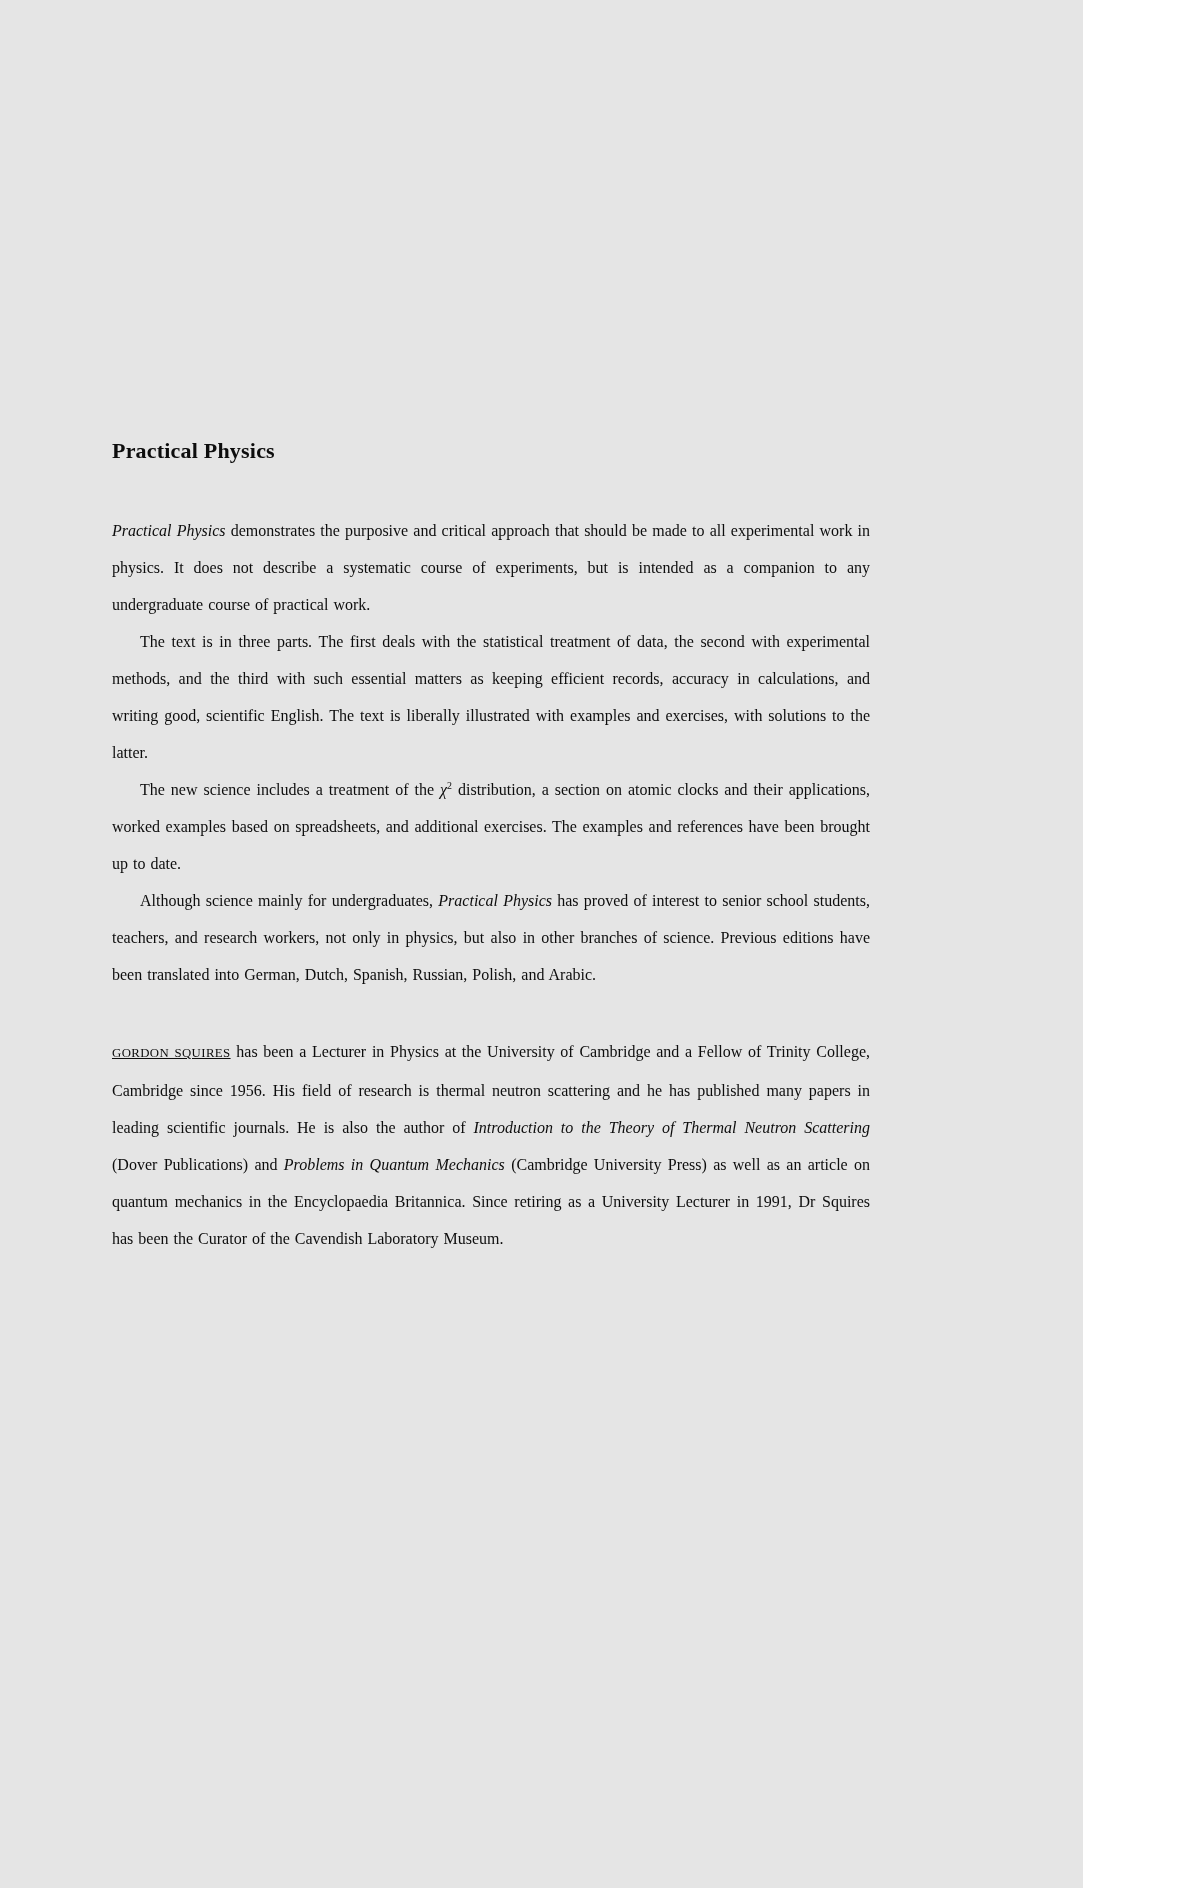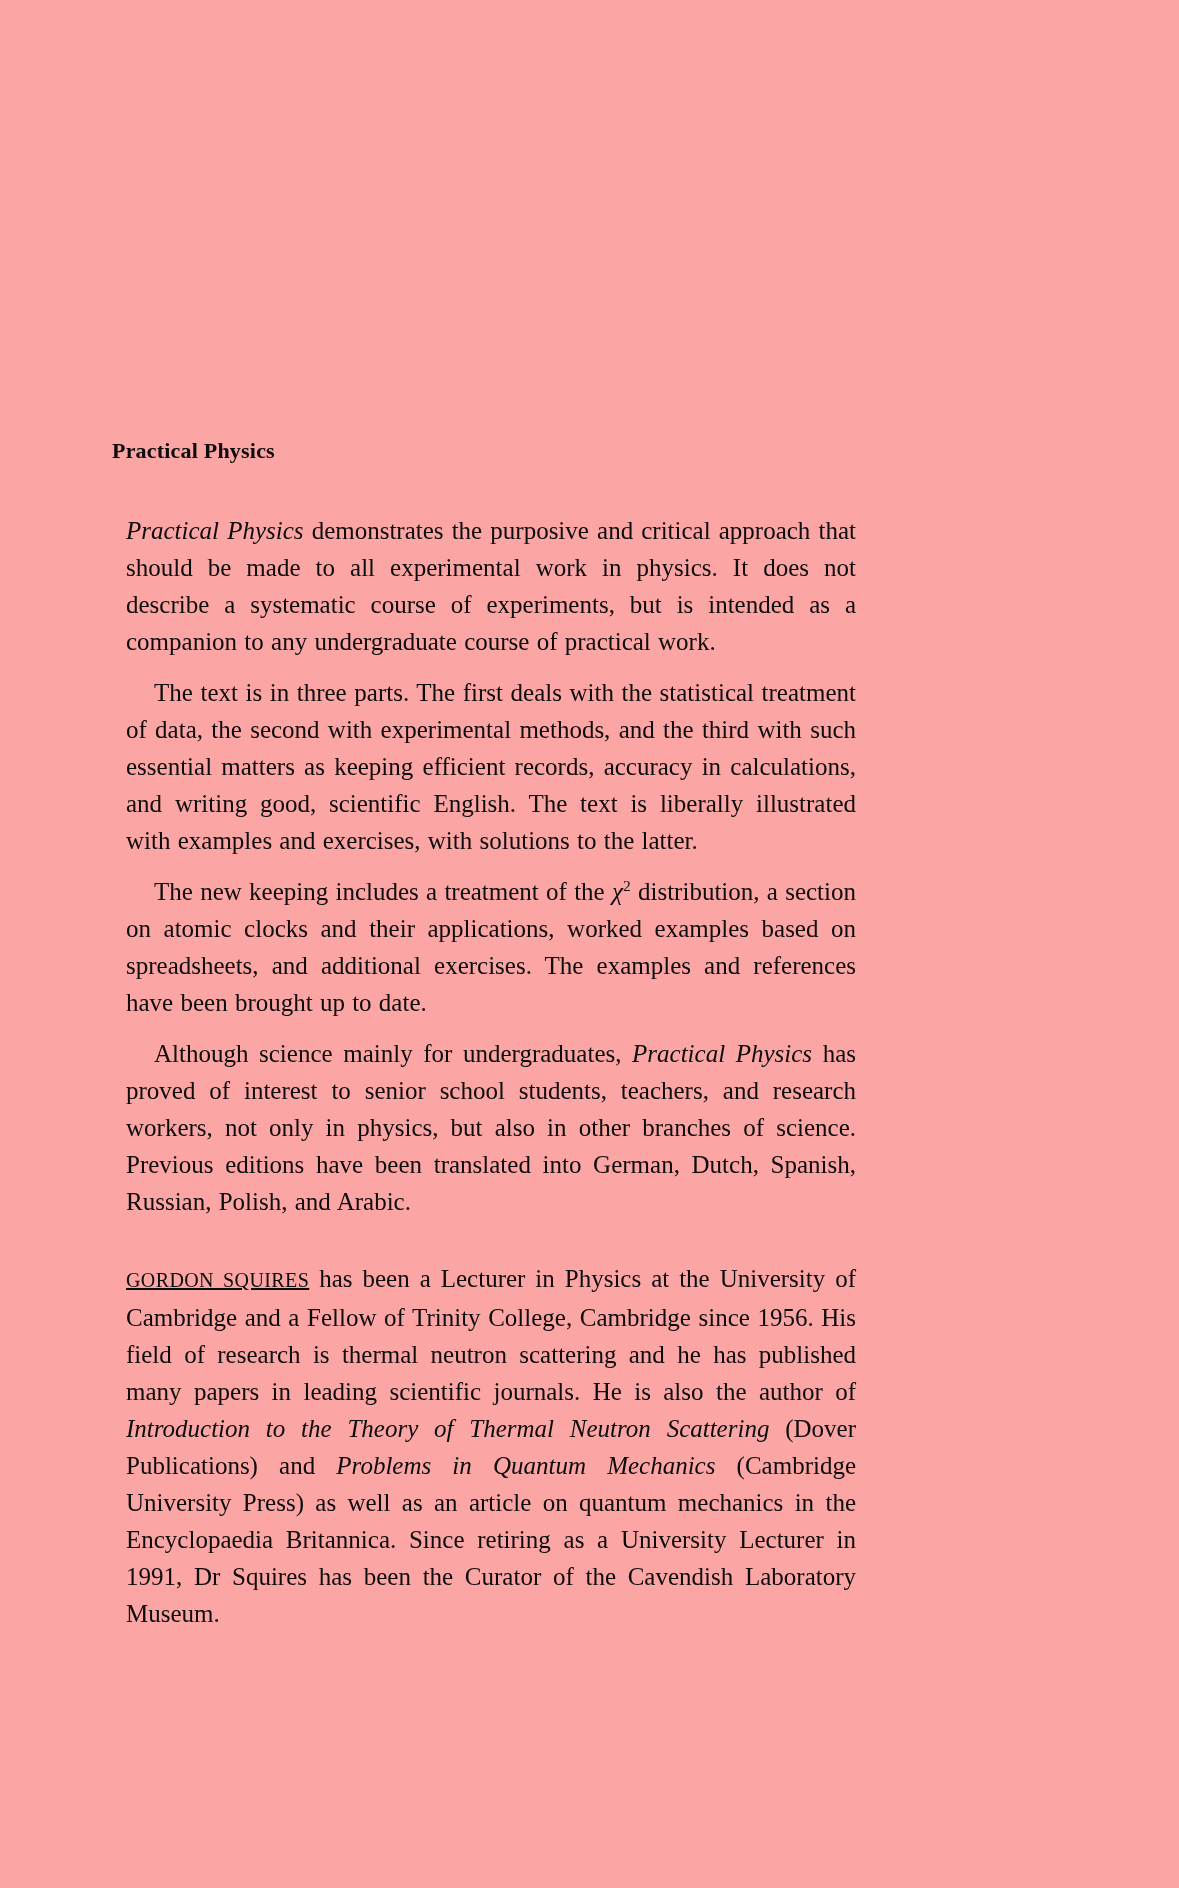--- a/index.html
+++ b/index.html
@@ -2,43 +2,43 @@
 <html><head>
 <meta charset="utf-8">
 <style>
   html, body {
     margin: 0;
     padding: 0;
     background: #ffffff;
   }
   .page {
     position: relative;
-    width: 1179px;
+    width: 1083px;
     height: 1888px;
-    background: #fca5a5;
+    background: #e5e5e5;
     overflow: hidden;
     font-family: "Liberation Serif", "DejaVu Serif", serif;
     color: #0d0d0d;
   }
   .text-block {
     position: absolute;
     left: 112px;
     top: 438px;
     width: 758px;
   }
   .heading {
     font-size: 22px;
     line-height: 26px;
     font-weight: bold;
     margin: 0 0 48px 0;
     letter-spacing: 0.2px;
   }
   .para {
-    margin: 14px;
-    font-size: 25px;
+    margin: 0;
+    font-size: 16px;
     line-height: 37px;
     text-align: justify;
     word-spacing: 1px;
   }
   .para.indent {
     text-indent: 28px;
   }
   .para.gap {
     margin-top: 40px;
   }
@@ -58,18 +58,18 @@
 </style>
 </head>
 <body>
 
 <div class="page">
   <div class="text-block">
     <h1 class="heading">Practical Physics</h1>
     <div>
         <p class="para"><span class="it">Practical Physics</span><span> demonstrates the purposive and critical approach that should be made to all experimental work in physics. It does not describe a systematic course of experiments, but is intended as a companion to any undergraduate course of practical work.</span></p>
         <p class="para indent"><span>The text is in three parts. The first deals with the statistical treatment of data, the second with experimental methods, and the third with such essential matters as keeping efficient records, accuracy in calculations, and writing good, scientific English. The text is liberally illustrated with examples and exercises, with solutions to the latter.</span></p>
-        <p class="para indent"><span>The new keeping includes a treatment of the </span><span class="it">χ</span><sup>2</sup><span> distribution, a section on atomic clocks and their applications, worked examples based on spreadsheets, and additional exercises. The examples and references have been brought up to date.</span></p>
+        <p class="para indent"><span>The new science includes a treatment of the </span><span class="it">χ</span><sup>2</sup><span> distribution, a section on atomic clocks and their applications, worked examples based on spreadsheets, and additional exercises. The examples and references have been brought up to date.</span></p>
         <p class="para indent"><span>Although science mainly for undergraduates, </span><span class="it">Practical Physics</span><span> has proved of interest to senior school students, teachers, and research workers, not only in physics, but also in other branches of science. Previous editions have been translated into German, Dutch, Spanish, Russian, Polish, and Arabic.</span></p>
         <p class="para gap"><span class="sc">GORDON SQUIRES</span><span> has been a Lecturer in Physics at the University of Cambridge and a Fellow of Trinity College, Cambridge since 1956. His field of research is thermal neutron scattering and he has published many papers in leading scientific journals. He is also the author of </span><span class="it">Introduction to the Theory of Thermal Neutron Scattering</span><span> (Dover Publications) and </span><span class="it">Problems in Quantum Mechanics</span><span> (Cambridge University Press) as well as an article on quantum mechanics in the Encyclopaedia Britannica. Since retiring as a University Lecturer in 1991, Dr Squires has been the Curator of the Cavendish Laboratory Museum.</span></p>
       </div>
   </div>
 </div>
 
 </body></html>

